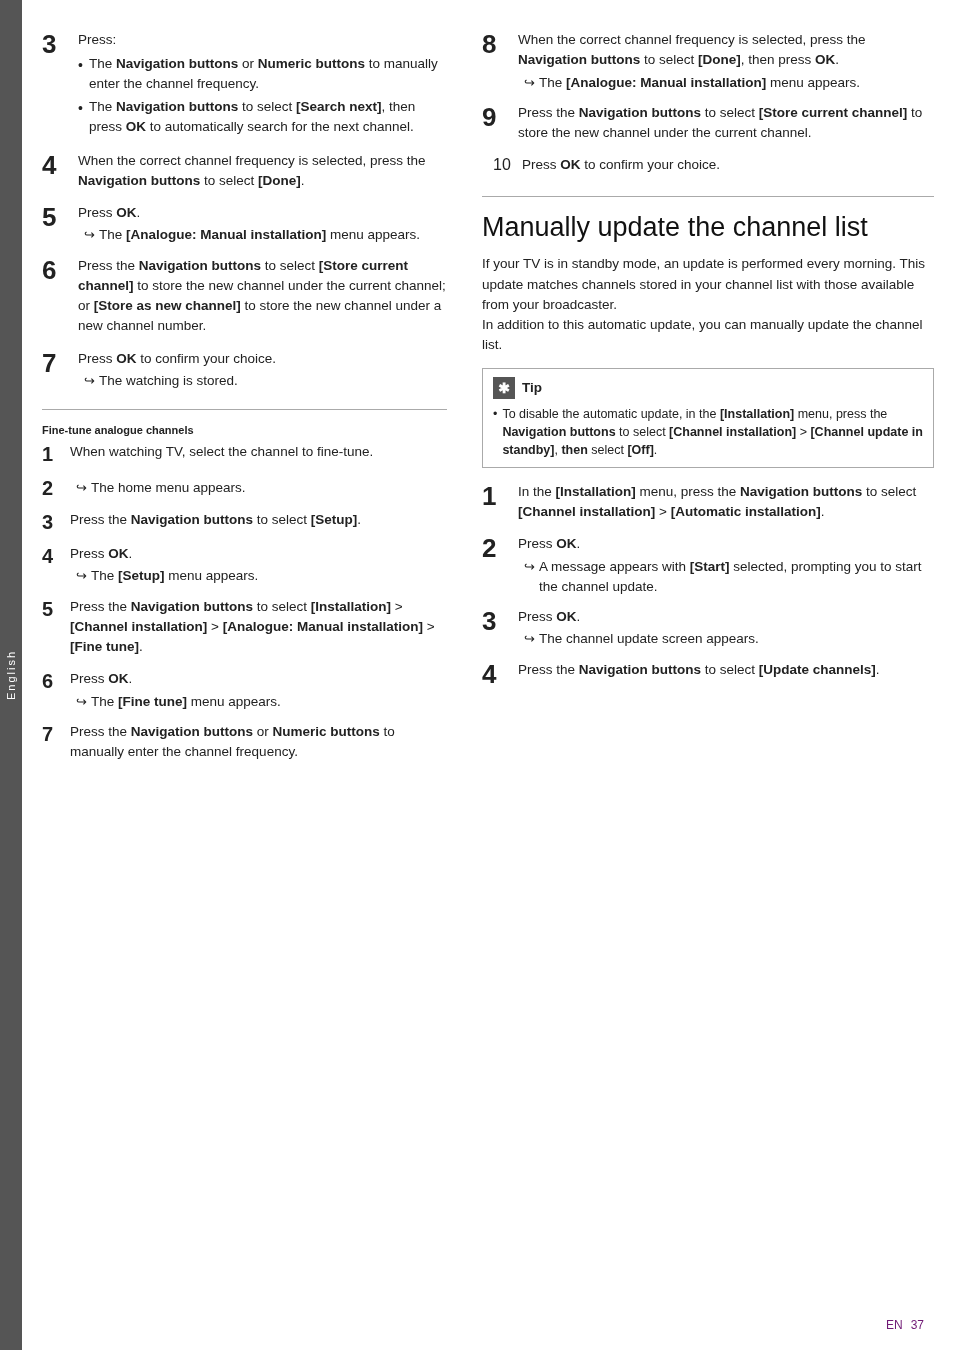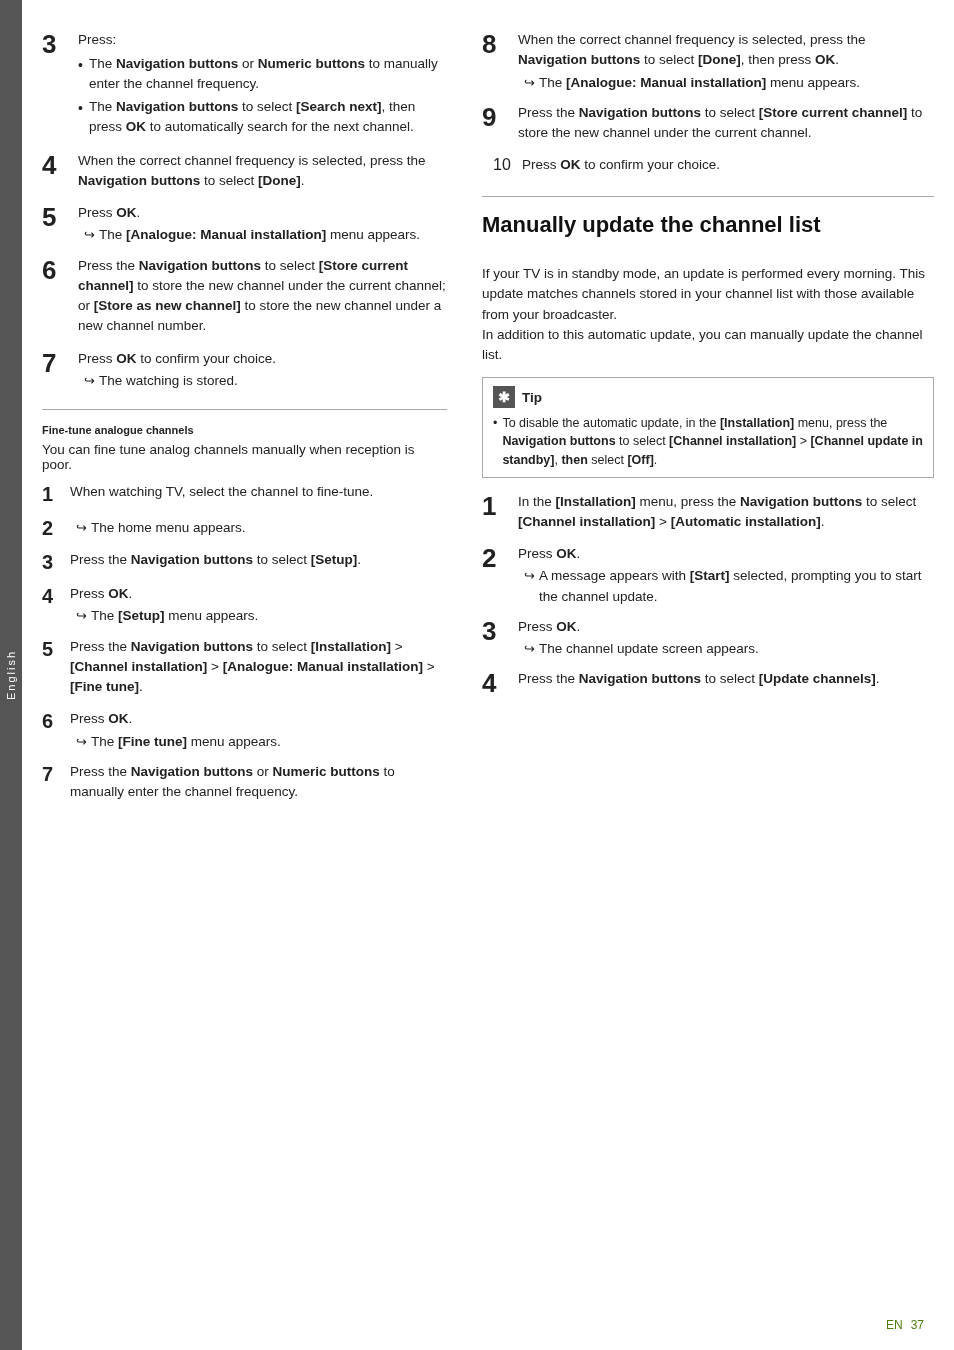--- a/index.html
+++ b/index.html
@@ -46,24 +46,24 @@
     .right-col {
       flex: 1;
       padding-left: 10px;
     }
     .divider {
       border: none;
       border-top: 1px solid #aaa;
       margin: 18px 0 14px 0;
     }
     .section-title {
-      font-size: 22px;
-      font-weight: bold;
+      font-size: 27px;
+      font-weight: normal;
       color: #111;
-      margin-bottom: 26px;
+      margin-bottom: 10px;
       line-height: 1.25;
     }
     .step-block {
       display: flex;
       margin-bottom: 10px;
       align-items: flex-start;
     }
     .step-num {
       font-size: 20px;
       font-weight: bold;
@@ -156,21 +156,21 @@
     }
     .tip-bullet {
       display: flex;
       align-items: flex-start;
     }
     .page-num-row {
       position: absolute;
       bottom: 18px;
       right: 30px;
       font-size: 12px;
-      color: #4d7c0f;
+      color: #701a75;
       display: flex;
       align-items: center;
       gap: 8px;
     }
   </style>
 </head>
 <body>
 
 <div class="page-container">
   <div class="side-tab">
@@ -230,21 +230,20 @@
             <span class="arrow">↪</span>
             <span>The watching is stored.</span>
           </div>
         </div>
       </div>
 
       <hr class="divider">
 
       <div>
         <div class="subsection-title">Fine-tune analogue channels</div>
-        <p style="margin-bottom:10px;">You can fine tune analog channels manually when reception is poor.</p>
 
         <div class="step-block">
           <div class="step-num">1</div>
           <div class="step-content">
             <p>When watching TV, select the channel to fine-tune.</p>
           </div>
         </div>
 
         <div class="step-block">
           <div class="step-num">2</div>

